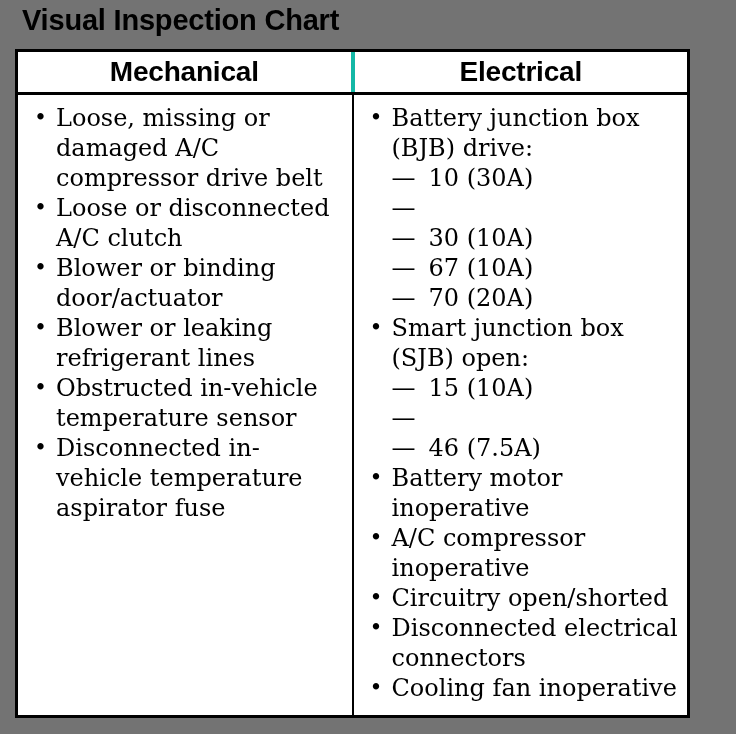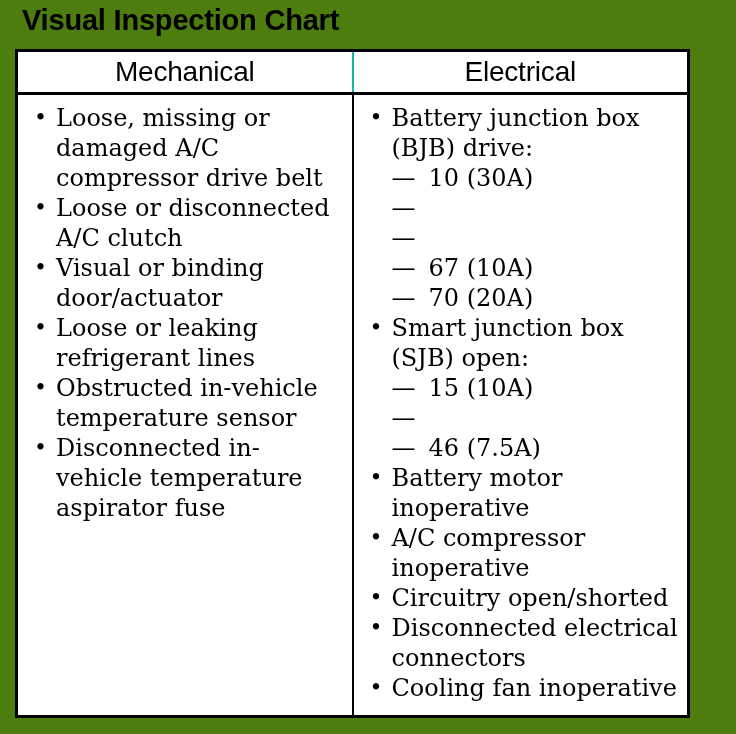--- a/index.html
+++ b/index.html
@@ -10,21 +10,21 @@
     height: 734px;
     overflow: hidden;
     color: #000000;
     font-family: "DejaVu Serif", serif;
     -webkit-font-smoothing: antialiased;
   }
   .page {
     position: relative;
     width: 736px;
     height: 734px;
-    background: #4d7c0f;
+    background: #737373;
   }
   .title {
     position: absolute;
     left: 22px;
     top: 4px;
     font-family: "Liberation Sans", sans-serif;
     font-weight: bold;
     font-size: 29px;
     line-height: 32px;
     letter-spacing: -0.2px;
@@ -47,25 +47,25 @@
     display: flex;
     border-bottom: 3px solid #000000;
     height: 40px;
   }
   .th {
     flex: 1 1 0;
     display: flex;
     align-items: center;
     justify-content: center;
     font-family: "Liberation Sans", sans-serif;
-    font-weight: normal;
+    font-weight: bold;
     font-size: 28px;
     letter-spacing: -0.2px;
   }
-  .th + .th { border-left: 2px solid #14b8a6; text-align: right; }
+  .th + .th { border-left: 4px solid #14b8a6; text-align: right; }
   .tbody {
     flex: 1 1 auto;
     display: flex;
     min-height: 0;
   }
   .td {
     flex: 1 1 0;
     box-sizing: border-box;
     padding: 8px 8px 0 16px;
     overflow: hidden;
@@ -112,25 +112,25 @@
         <div class="item">
           <span class="bullet">•</span>
           <span class="item-text">Loose, missing or damaged A/C compressor drive belt</span>
         </div>
         <div class="item">
           <span class="bullet">•</span>
           <span class="item-text">Loose or disconnected A/C clutch</span>
         </div>
         <div class="item">
           <span class="bullet">•</span>
-          <span class="item-text">Visual or binding door/actuator</span>
-        </div>
-        <div class="item">
-          <span class="bullet">•</span>
-          <span class="item-text">Loose or leaking refrigerant lines</span>
+          <span class="item-text">Blower or binding door/actuator</span>
+        </div>
+        <div class="item">
+          <span class="bullet">•</span>
+          <span class="item-text">Blower or leaking refrigerant lines</span>
         </div>
         <div class="item">
           <span class="bullet">•</span>
           <span class="item-text">Obstructed in-vehicle temperature sensor</span>
         </div>
         <div class="item">
           <span class="bullet">•</span>
           <span class="item-text">Disconnected in-vehicle temperature aspirator fuse</span>
         </div>
       </div>
@@ -143,20 +143,21 @@
         </div>
         <div class="sub">
           <span class="dash">—</span>
           <span>10 (30A)</span>
         </div>
         <div class="sub">
           <span class="dash">—</span>
         </div>
         <div class="sub">
           <span class="dash">—</span>
+          <span>30 (10A)</span>
         </div>
         <div class="sub">
           <span class="dash">—</span>
           <span>67 (10A)</span>
         </div>
         <div class="sub">
           <span class="dash">—</span>
           <span>70 (20A)</span>
         </div>
 

